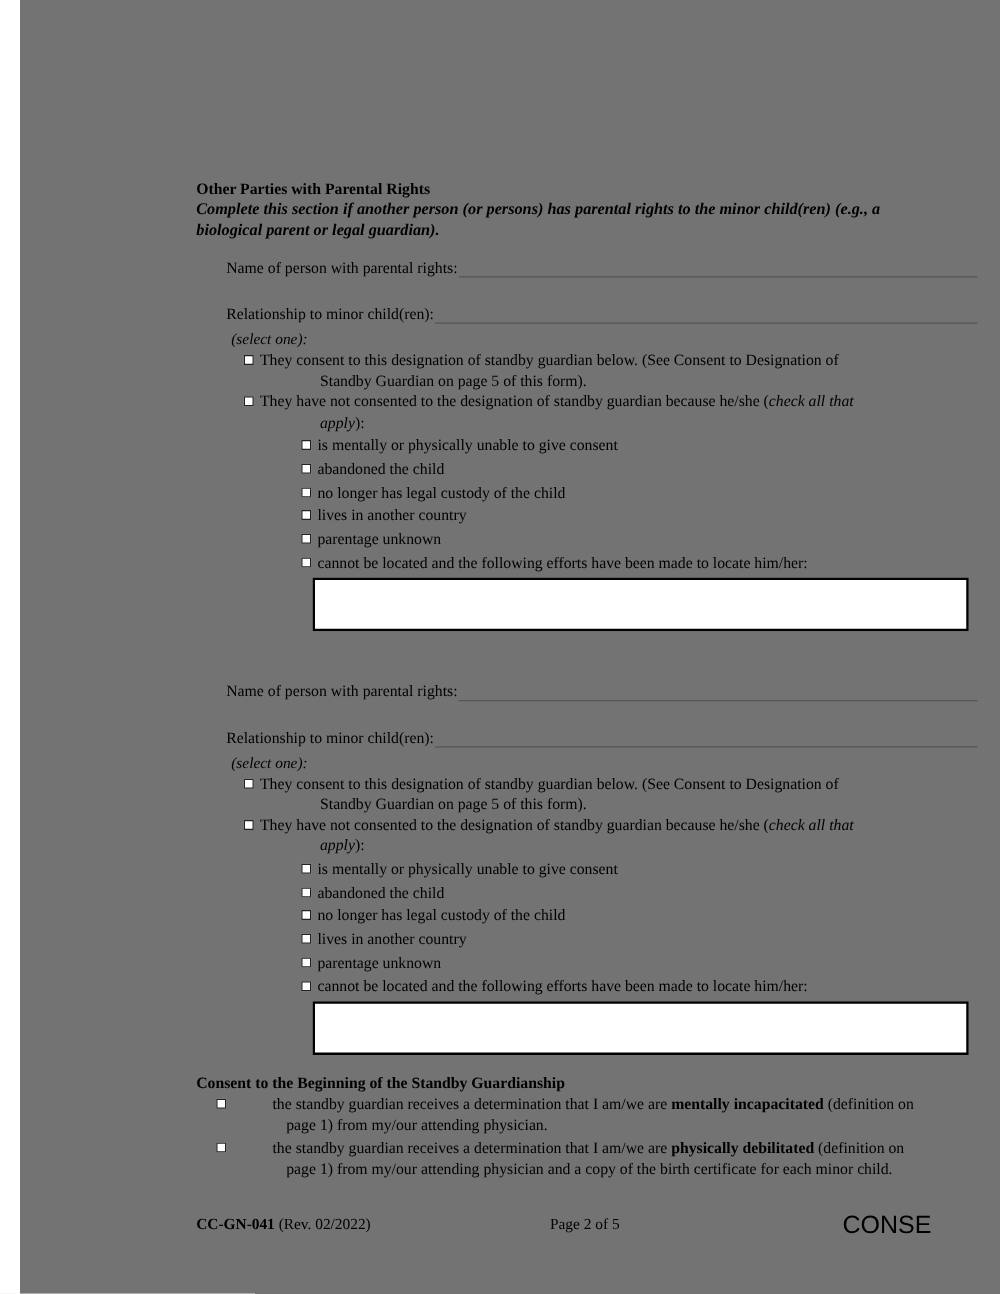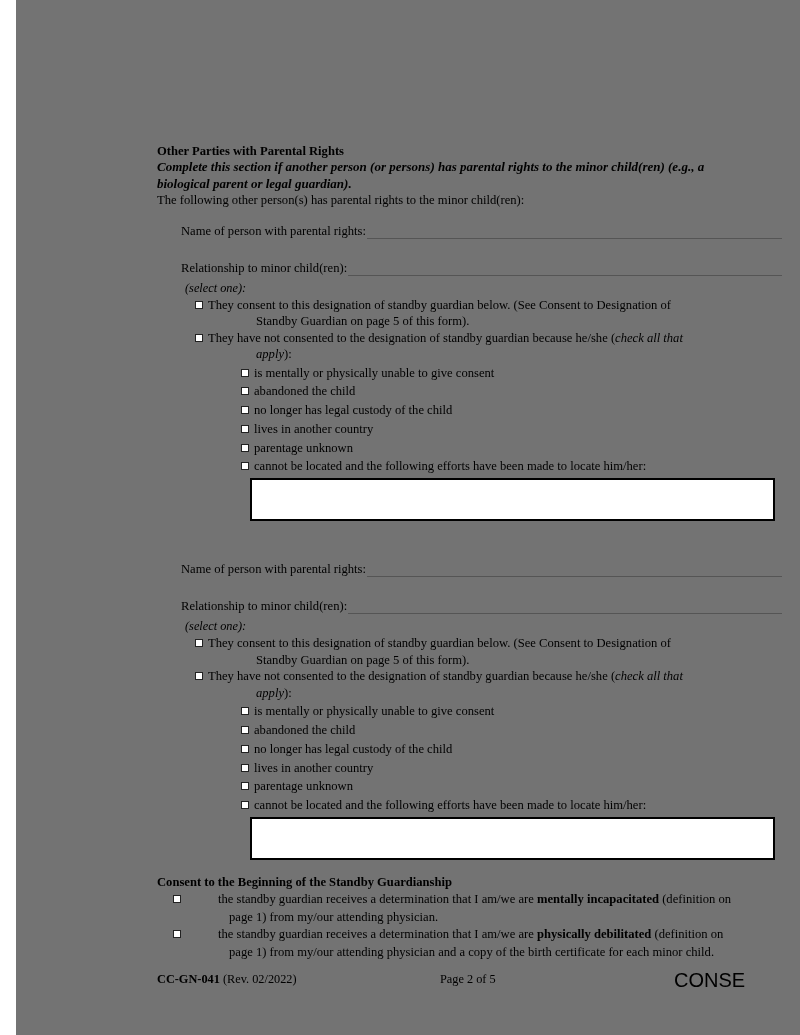--- a/index.html
+++ b/index.html
@@ -191,21 +191,20 @@
 <body>
 
 <div class="page">
 
   <div class="content">
 
     <div class="sec-heading">Other Parties with Parental Rights</div>
 
     <div class="italic-line">Complete this section if another person (or persons) has parental rights to the minor child(ren) (e.g., a</div>
     <div class="italic-line">biological parent or legal guardian).</div>
-    <div class="body-line">The following other person(s) has parental rights to the minor child(ren):</div>
 
     <div class="field-row">
       <span class="field-label">Name of person with parental rights:</span>
       <span class="field-rule"></span>
     </div>
 
     <div class="gap-sm"></div>
 
     <div class="field-row">
       <span class="field-label">Relationship to minor child(ren):</span>

